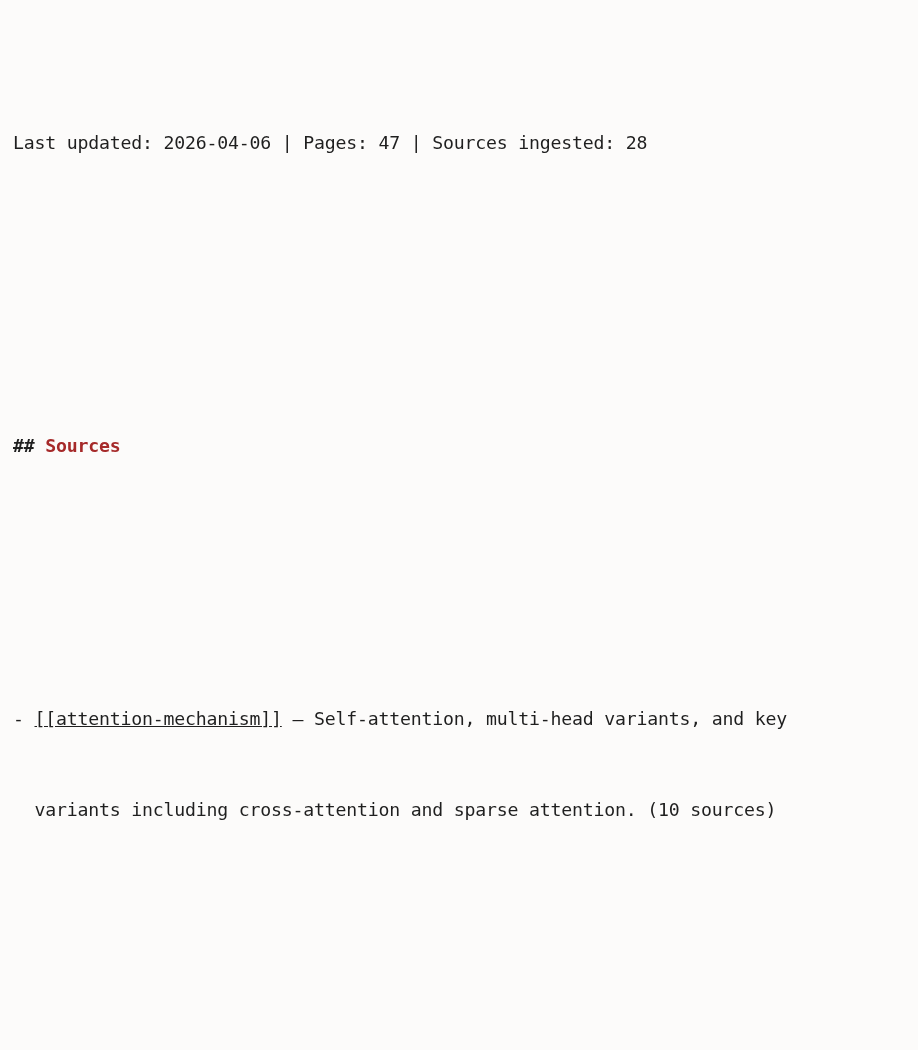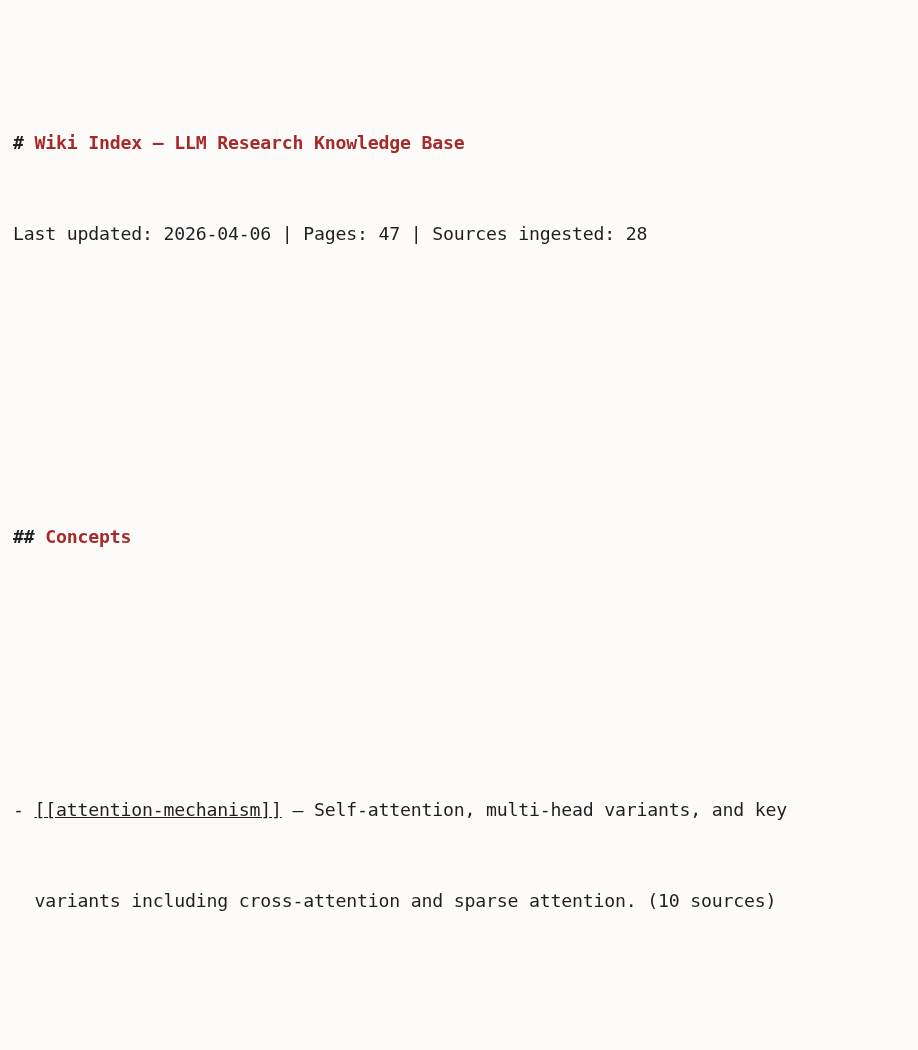--- a/index.html
+++ b/index.html
@@ -49,27 +49,26 @@
     .item {
       display: block;
     }
   </style>
 </head>
 <body>
 
 <div class="doc">
 
   
-  <span class="line"><span class="hash">#</span> <span class="heading-text">Wiki Index — LLM Research Knowledge Base</span></span>
   <span class="line">Last updated: 2026-04-06 | Pages: 47 | Sources ingested: 28</span>
   <span class="blank"></span>
 
   
   <div class="section">
-    <span class="line"><span class="hash">##</span> <span class="heading-text">Concepts</span></span>
+    <span class="line"><span class="hash">##</span> <span class="heading-text">Sources</span></span>
     <span class="blank"></span>
 
     <div class="item">
       <span class="line"><span>- </span><span class="wikilink">[[attention-mechanism]]</span><span> — Self-attention, multi-head variants, and key</span></span>
       <span class="line">  variants including cross-attention and sparse attention. (10 sources)</span>
     </div>
     <span class="blank"></span>
 
     
     

